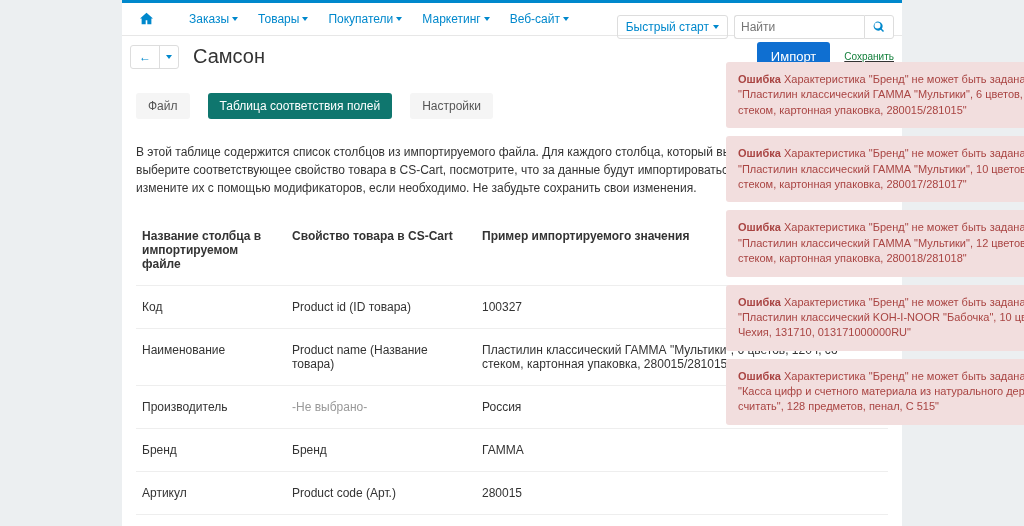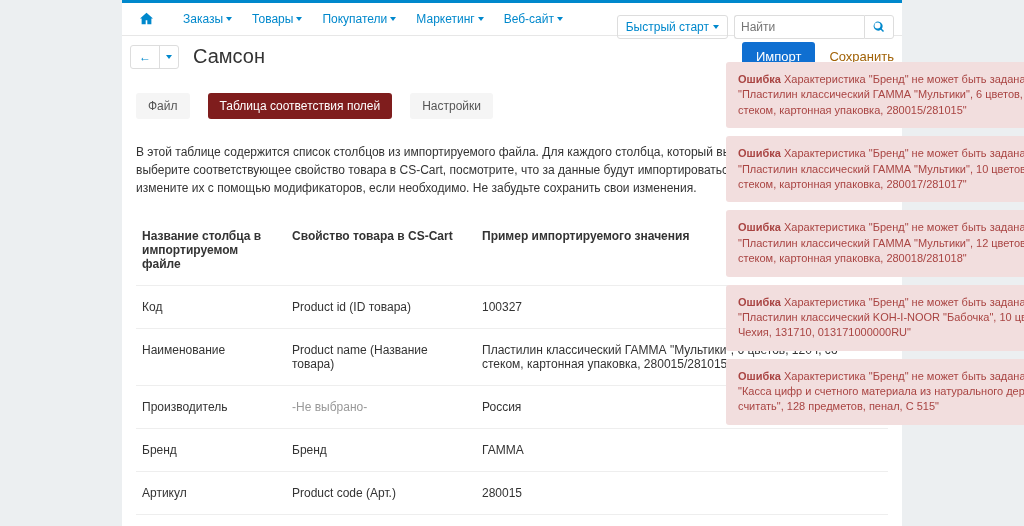--- a/index.html
+++ b/index.html
@@ -1,40 +1,40 @@
 <!DOCTYPE html>
 <html><head>
 <meta charset="utf-8">
 <style>
   * { margin:0; padding:0; box-sizing:border-box; }
   body { font-family:Arial,Helvetica,sans-serif; font-size:13px; color:#333; background:#eceff1; }
   .wrap { width:780px; margin:0 auto; background:#fff; position:relative; }
   .topbar { height:36px; border-top:3px solid #0088cc; border-bottom:1px solid #e7e7e7; display:flex; align-items:center; padding:0 8px; }
-  .top-left { display:flex; align-items:flex-start; gap:10px; flex:1; }
+  .top-left { display:flex; align-items:flex-start; gap:16px; flex:1; }
   .nav-link { color:#0088cc; padding:6px 10px; font-size:12px; cursor:pointer; display:flex; align-items:center; gap:3px; }
   .nav-link .caret { width:0; height:0; border-left:3px solid transparent; border-right:3px solid transparent; border-top:4px solid #0088cc; }
   .top-right { display:flex; align-items:center; gap:6px;margin-top:16px; }
   .quickstart { border:1px solid #ddd; padding:4px 8px; font-size:12px; color:#0088cc; border-radius:3px; display:flex; align-items:center; gap:4px; cursor:pointer; }
   .quickstart .caret { width:0; height:0; border-left:3px solid transparent; border-right:3px solid transparent; border-top:4px solid #0088cc; }
   .search-wrap { display:flex; }
   .search-input { border:1px solid #ddd; border-right:none; padding:4px 6px; font-size:12px; width:130px; border-radius:3px 0 0 3px; }
   .search-btn { border:1px solid #ddd; background:#fff; color:#0088cc; padding:0 8px; border-radius:0 3px 3px 0; cursor:pointer; display:flex; align-items:center; }
   .pagebar { display:flex; align-items:center; padding:6px 8px 10px 8px; }
   .back-group { display:flex; border:1px solid #ddd; border-radius:3px; overflow:hidden; }
   .back-btn { color:#0088cc; padding:4px 8px; cursor:pointer; font-size:12px; }
   .back-caret { border-left:1px solid #ddd; color:#0088cc; padding:4px 6px; cursor:pointer; display:flex; align-items:center; }
   .back-caret .caret { width:0; height:0; border-left:3px solid transparent; border-right:3px solid transparent; border-top:4px solid #0088cc; }
   .title { font-size:20px; margin-left:14px; color:#333; }
   .page-actions { margin-left:auto; display:flex; align-items:center; gap:14px;text-decoration:underline; }
   .btn-primary { background:#0f6fd1; color:#fff; border:none; padding:7px 14px; border-radius:3px; font-size:13px; cursor:pointer; }
-  .btn-link { color:#a16207; font-size:13px; cursor:pointer; }
+  .btn-link { color:#15803d; font-size:10px; cursor:pointer; }
   .content { padding:12px 14px 40px 14px; }
   .tabs { display:flex; gap:18px; margin-bottom:24px; }
   .tab { padding:6px 12px; font-size:12px; color:#555; background:#f5f5f5; border-radius:3px; cursor:pointer; }
-  .tab.active { background:#7f1d1d; color:#fff; }
+  .tab.active { background:#0f766e; color:#fff; }
   .desc { font-size:12px; color:#333; line-height:1.5; margin-bottom:24px; }
   table { width:100%; border-collapse:collapse; }
   th { text-align:left; font-size:12px; font-weight:700; padding:8px 6px 14px 6px; vertical-align:top; }
   td { font-size:12px; padding:14px 6px; border-top:1px solid #eee; vertical-align:top; }
   .col1 { width:150px;margin-left:40px; }
   .col2 { width:190px; }
   .muted { color:#999; }
   .notifications { position:absolute; top:62px; right:-212px; width:388px; display:flex; flex-direction:column; gap:8px; }
   .alert { background:#f2dede; color:#a94442; padding:10px 28px 10px 12px; border-radius:3px; font-size:11px; line-height:1.4; position:relative; }
   .alert strong { color:#a94442; }

